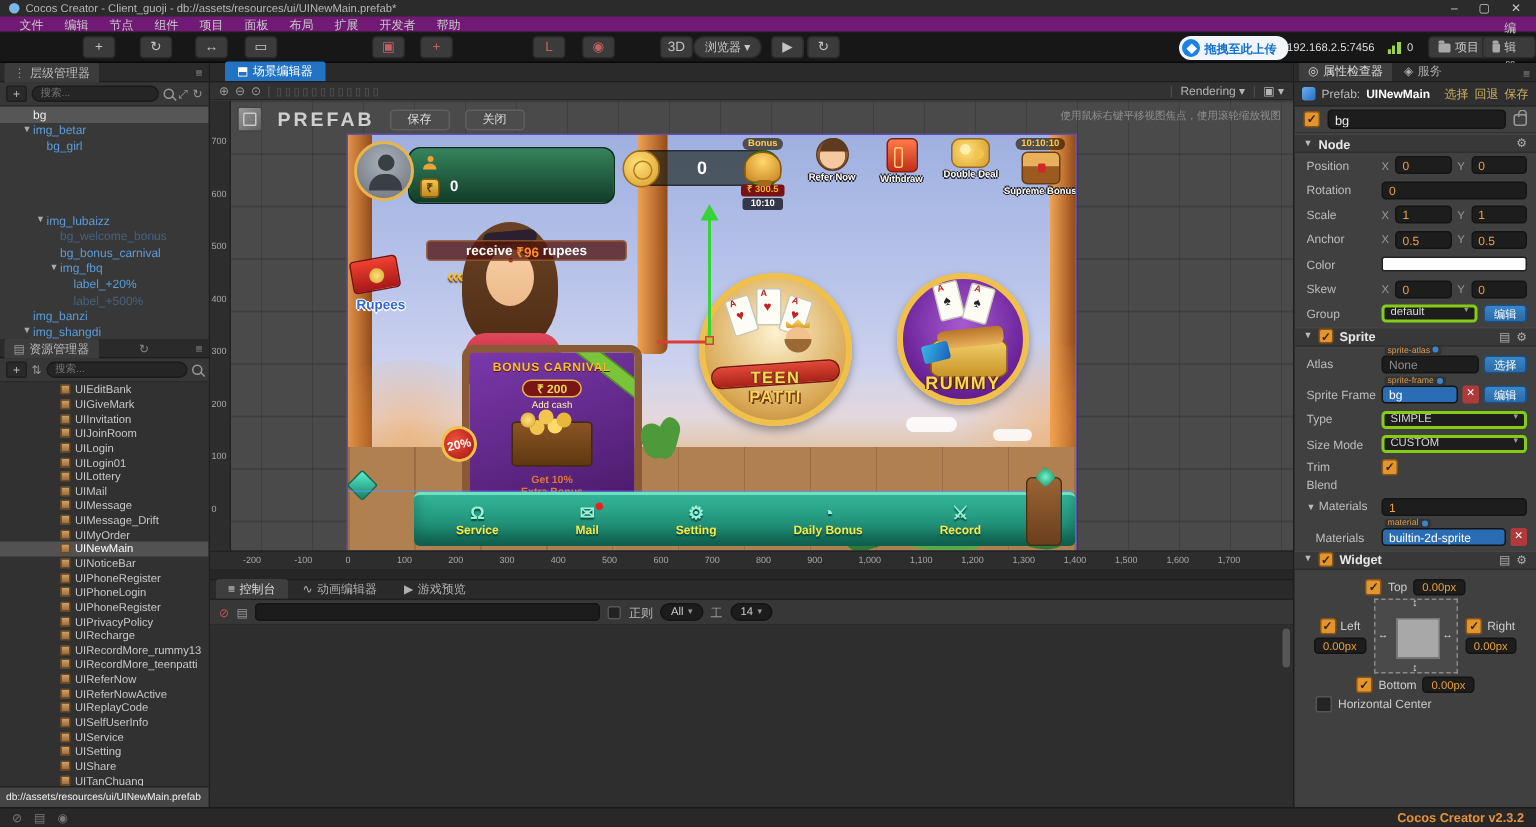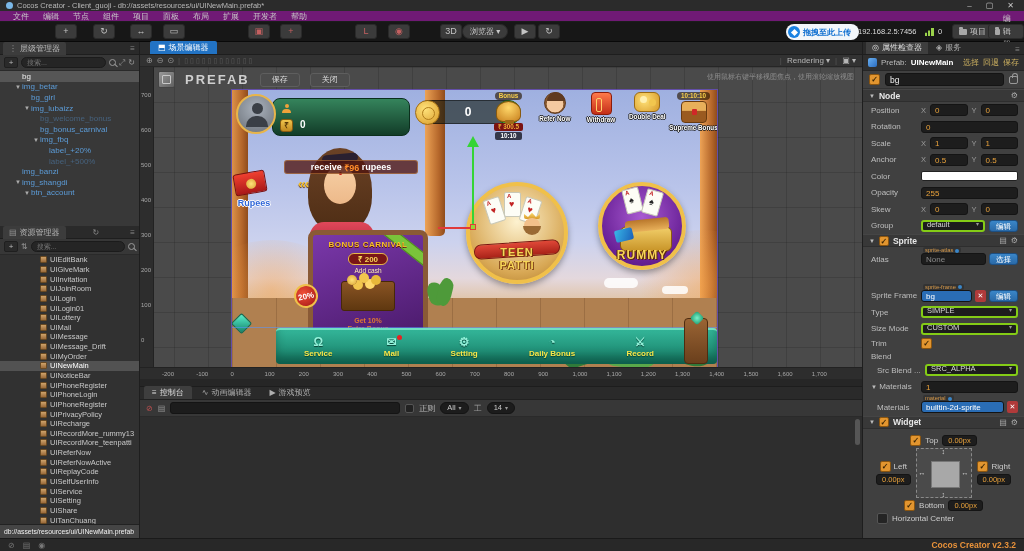--- a/index.html
+++ b/index.html
@@ -314,21 +314,21 @@
             <span>bg</span>
           </div>
           <div class="tnode" style="padding-left: 14px;">
             <span class="arr">▼</span>
             <span>img_betar</span>
           </div>
           <div class="tnode" style="padding-left: 23px;">
             <span class="arr"></span>
             <span>bg_girl</span>
           </div>
-          <div class="tnode" style="padding-left: 23px;">
+          <div class="tnode" style="padding-left: 23px; margin-top: 39px;">
             <span class="arr">▼</span>
             <span>img_lubaizz</span>
           </div>
           <div class="tnode dim" style="padding-left: 32px;">
             <span class="arr"></span>
             <span>bg_welcome_bonus</span>
           </div>
           <div class="tnode" style="padding-left: 32px;">
             <span class="arr"></span>
             <span>bg_bonus_carnival</span>
@@ -789,26 +789,20 @@
           <span class="pin">0.5</span>
         </span>
       </div>
     <div class="prow">
         <span class="plabel">Color</span>
       <span class="pfields">
           <span class="swatch"></span>
         </span>
       </div>
     <div class="prow">
-        <span class="plabel">Opacity</span>
-      <span class="pfields">
-          <span class="pin">255</span>
-        </span>
-      </div>
-    <div class="prow">
         <span class="plabel">Skew</span>
       <span class="pfields">
           <span class="axis">X</span>
           <span class="pin">0</span>
           <span class="axis">Y</span>
           <span class="pin">0</span>
         </span>
       </div>
     <div class="prow">
         <span class="plabel">Group</span>
@@ -829,21 +823,21 @@
         <span class="gear" style="margin-left:0">⚙</span>
     </div>
     <div class="prow" style="margin-top:4px">
         <span class="plabel">Atlas</span>
       <span class="pfields chipwrap">
           <span class="chip">sprite-atlas</span>
           <span class="pin gray">None</span>
           <span class="bluebtn">选择</span>
         </span>
       </div>
-    <div class="prow" style="margin-top:20px">
+    <div class="prow" style="margin-top:4px">
         <span class="plabel">Sprite Frame</span>
       <span class="pfields chipwrap">
           <span class="chip">sprite-frame</span>
           <span class="pin blue">bg</span>
           <span class="xbtn">✕</span>
           <span class="bluebtn">编辑</span>
         </span>
       </div>
     <div class="prow">
         <span class="plabel">Type</span>
@@ -864,29 +858,20 @@
         </span>
       </div>
     <div class="prow" style="min-height:13px">
         <span class="plabel">Trim</span>
       <span class="pfields">
           <span class="ckb">✓</span>
         </span>
       </div>
     <div class="prow" style="min-height:12px">
         <span class="plabel">Blend</span>
-      </div>
-    <div class="prow">
-        <span class="plabel" style="padding-left:6px;width:54px">Src Blend ...</span>
-      <span class="pfields">
-          <span class="psel">
-            <span>SRC_ALPHA</span>
-            <span class="caret">▾</span>
-          </span>
-        </span>
       </div>
     <div class="prow">
         <span class="plabel"><span style="font-size:6px;color:#bbb">▼</span> <span>Materials</span></span>
       <span class="pfields">
           <span class="pin">1</span>
         </span>
       </div>
     <div class="prow" style="margin-top:4px">
         <span class="plabel" style="padding-left:6px">Materials</span>
       <span class="pfields chipwrap">

